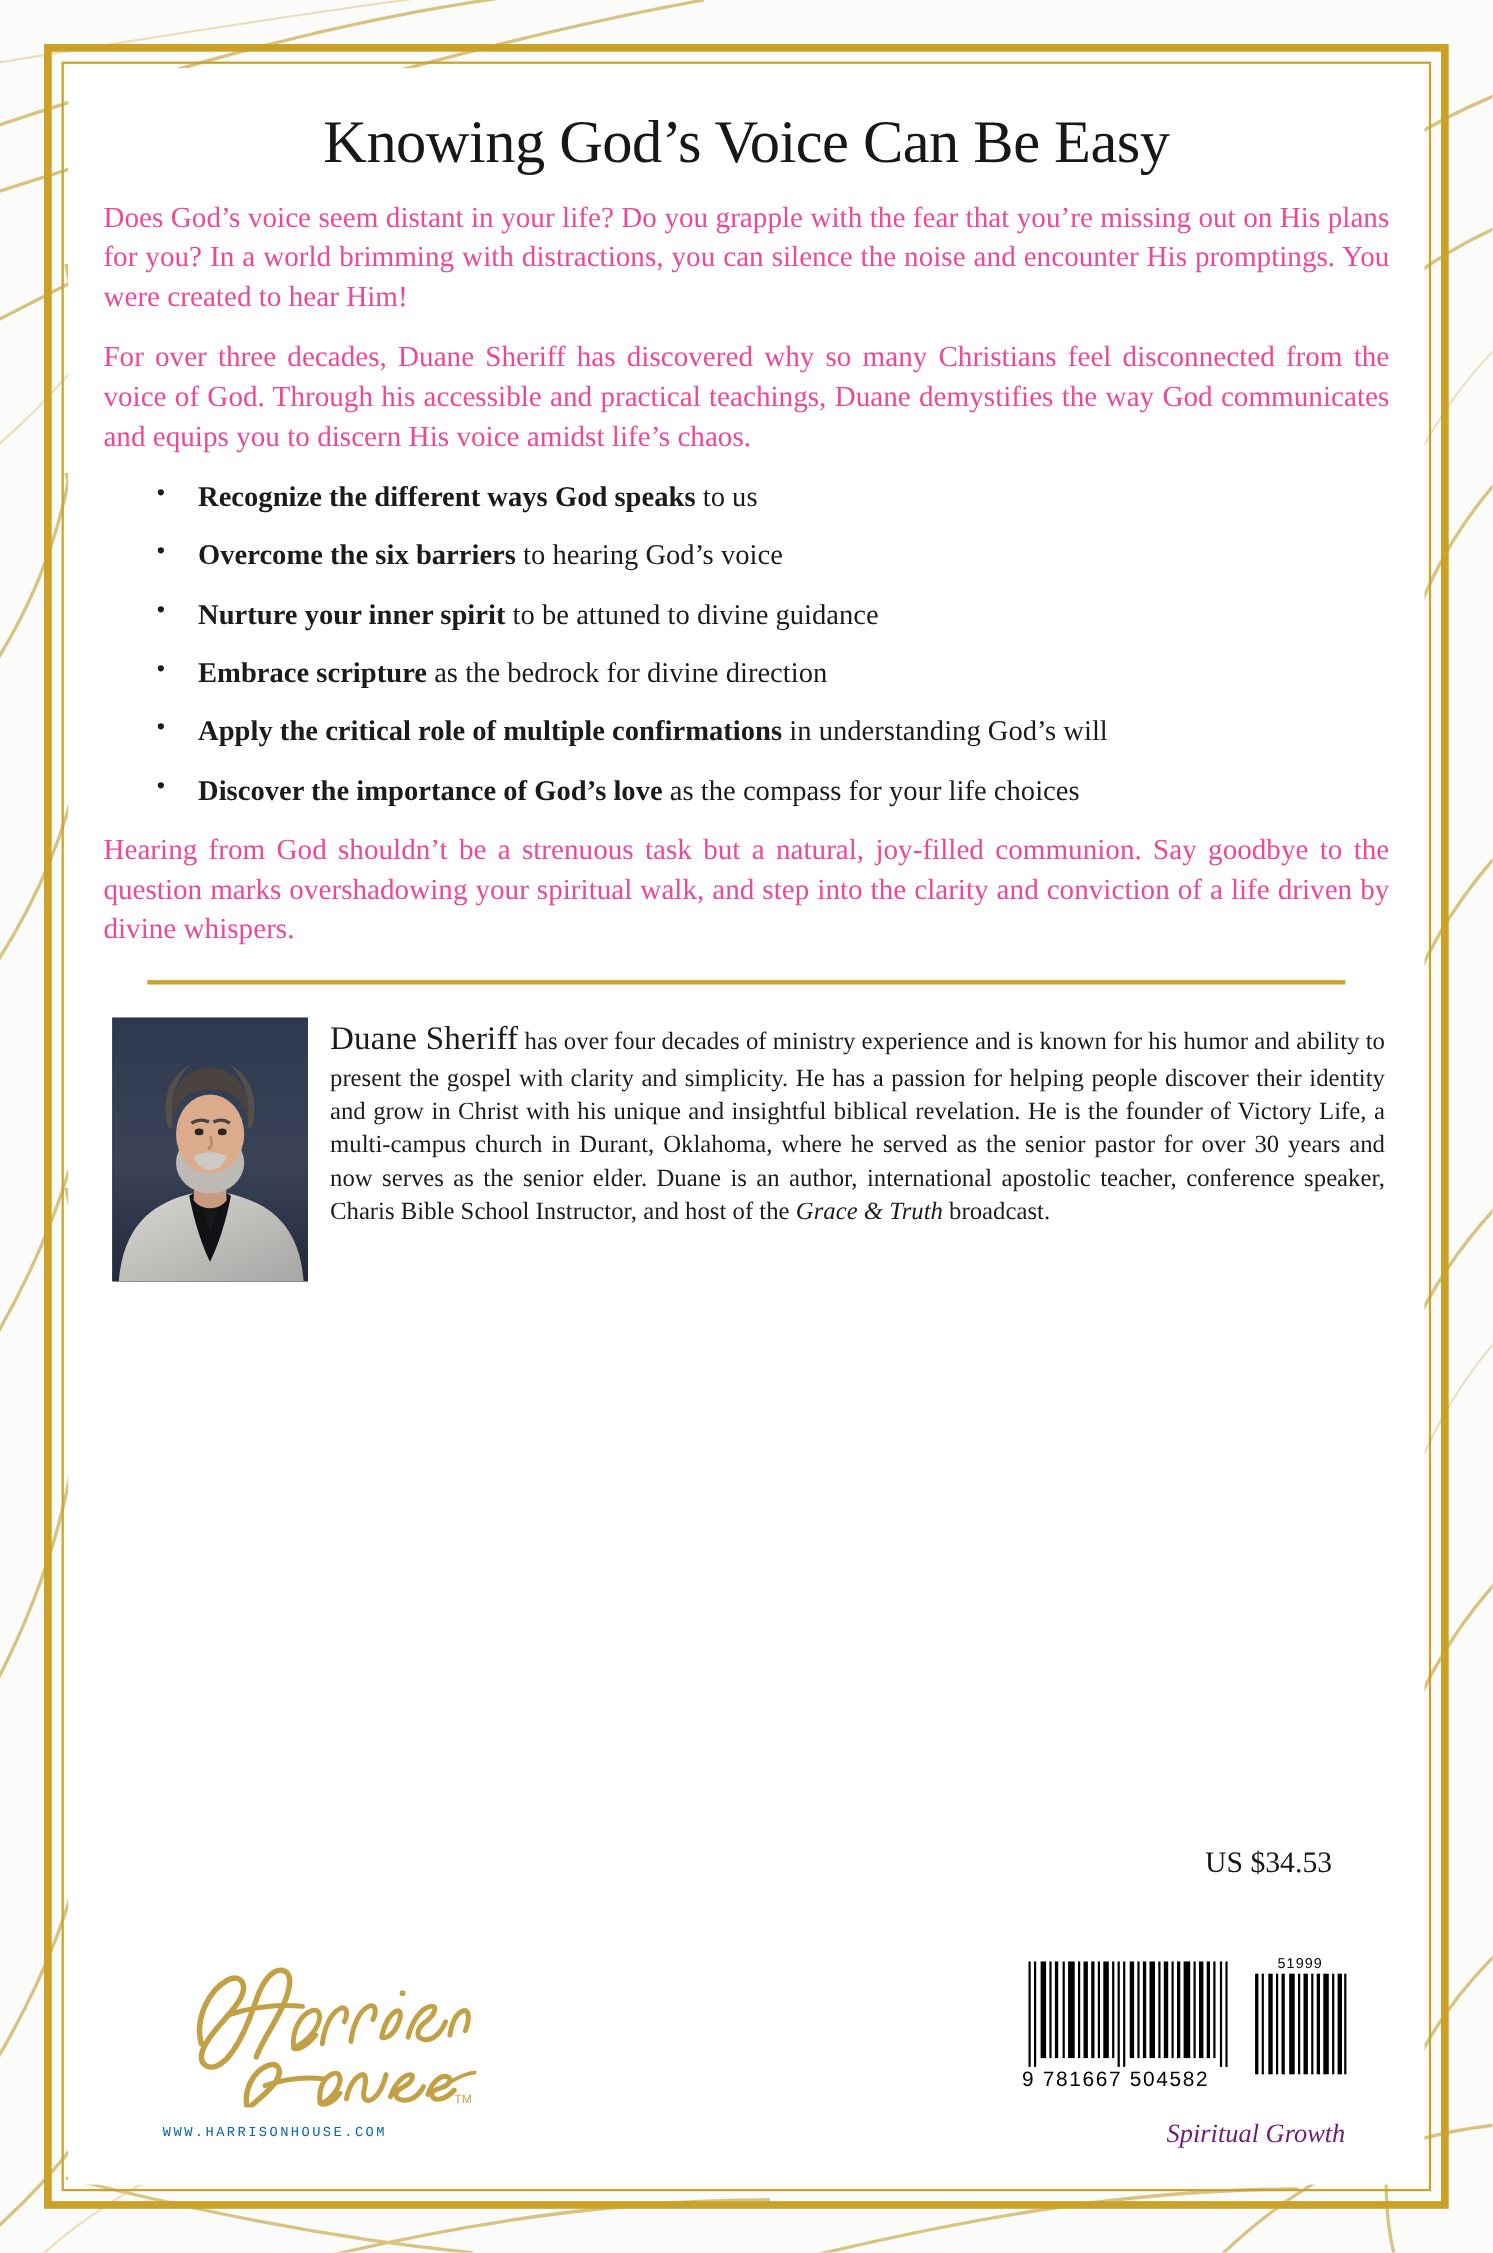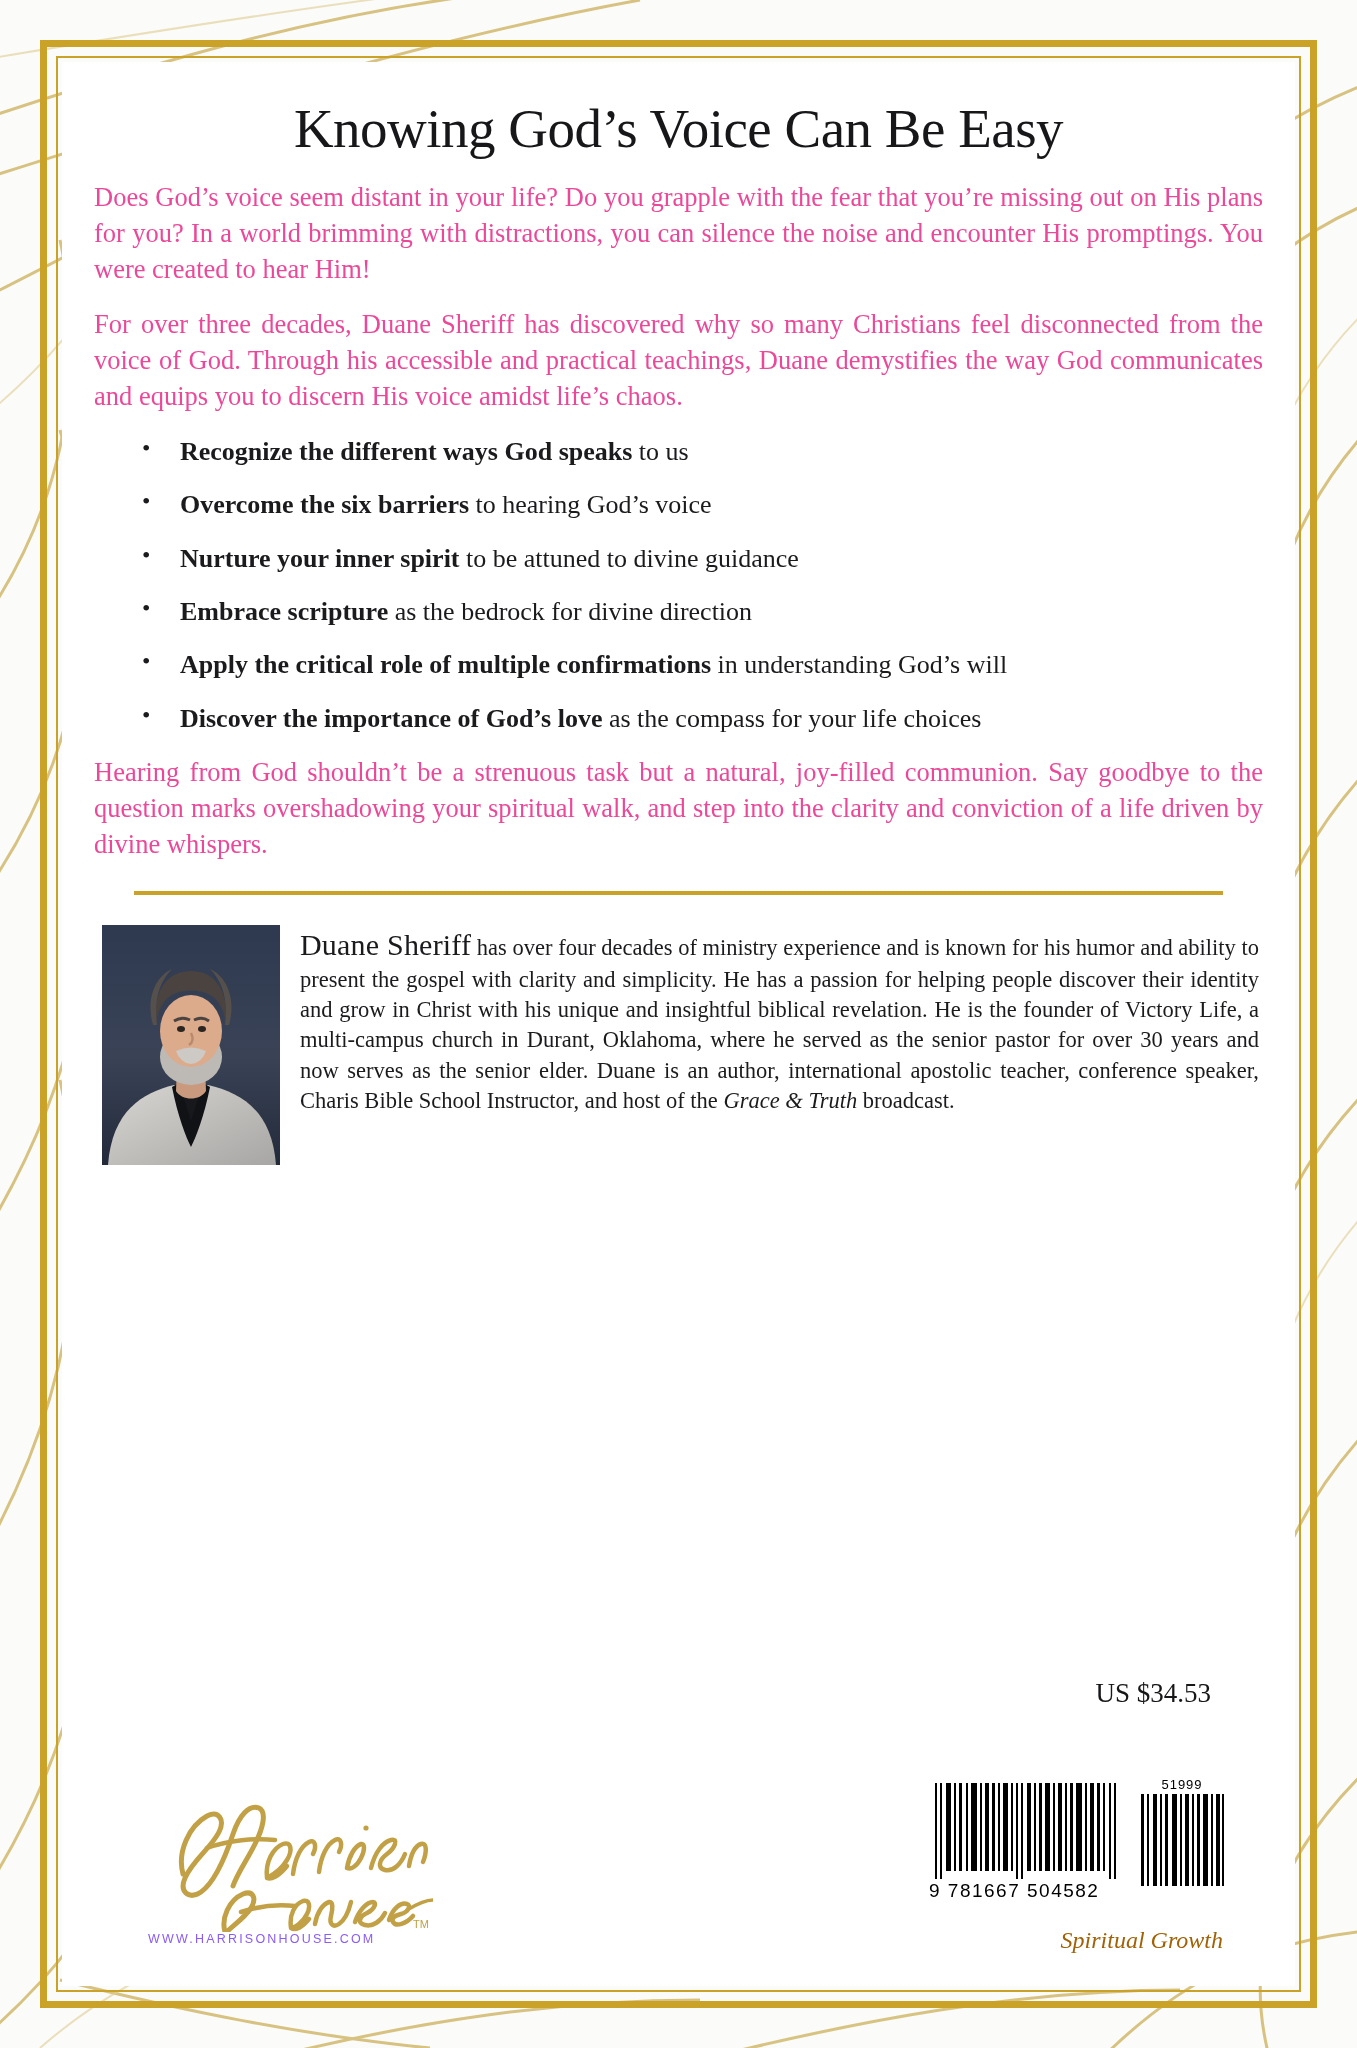--- a/index.html
+++ b/index.html
@@ -178,25 +178,25 @@
   
   .pub {
     position: absolute;
     left: 50px;
     bottom: 26px;
     width: 300px;
     text-align: left;
   }
   .pub-logo { width: 270px; height: 150px; display: block; margin: 0 auto; }
   .pub-url {
-    font-family: Liberation Sans, sans-serif;
+    font-family: Liberation Mono, monospace;
     font-size: 12.5px;
     letter-spacing: 2.2px;
-    color: #8b5cf6;
-    margin-top: 0;
+    color: #0369a1;
+    margin-top: 16px;
   }
 
   
   .barcode-wrap {
     position: absolute;
     right: 34px;
     bottom: 70px;
     width: 300px;
   }
   .price-addon {
@@ -221,21 +221,21 @@
     color: #000;
     margin-top: 1px;
     padding-left: 4px;
   }
   .genre {
     position: absolute;
     right: 36px;
     bottom: 18px;
     font-size: 24px;
     font-style: italic;
-    color: #a16207;
+    color: #701a75;
   }
 </style>
 </head>
 <body>
 
 <div class="cover">
 
   <svg class="swirls" viewBox="0 0 1357 2048" preserveAspectRatio="none">
     <g fill="none" stroke="#cbb05a" stroke-width="3" opacity="0.75">
       <path d="M-20,120 C160,60 330,10 520,-10"></path>

